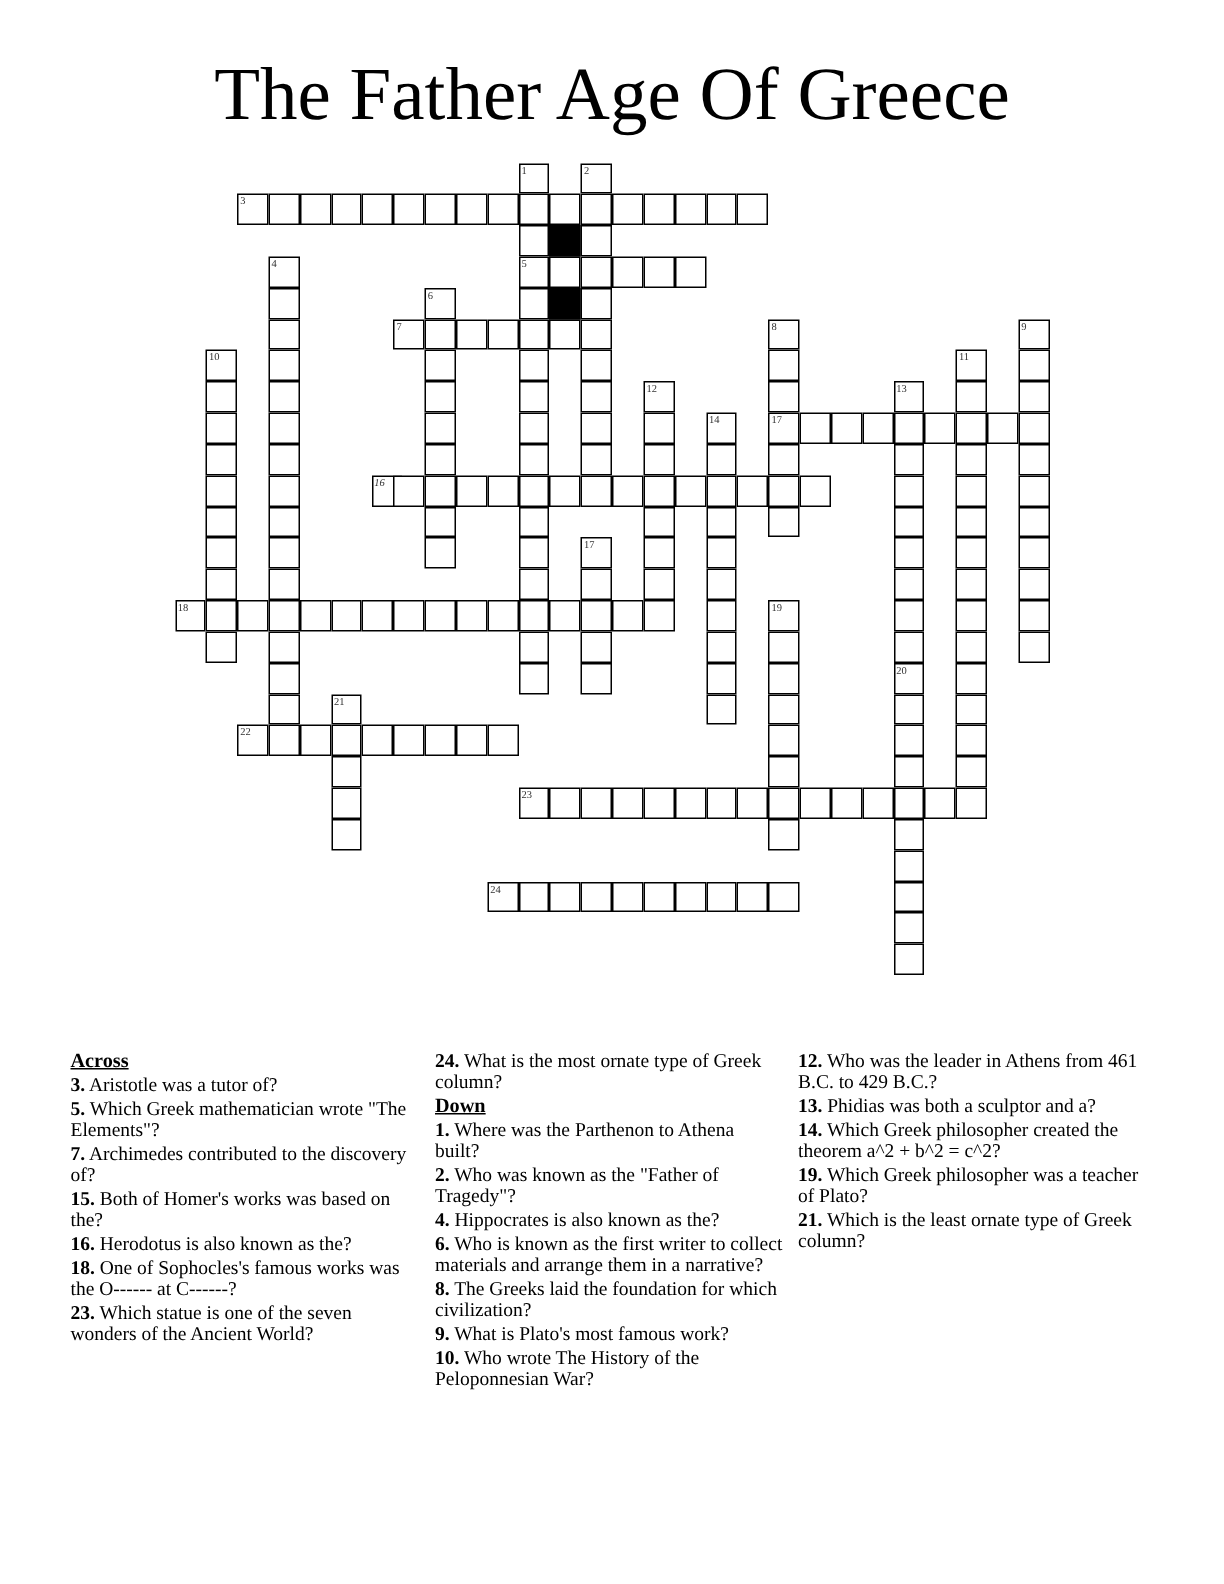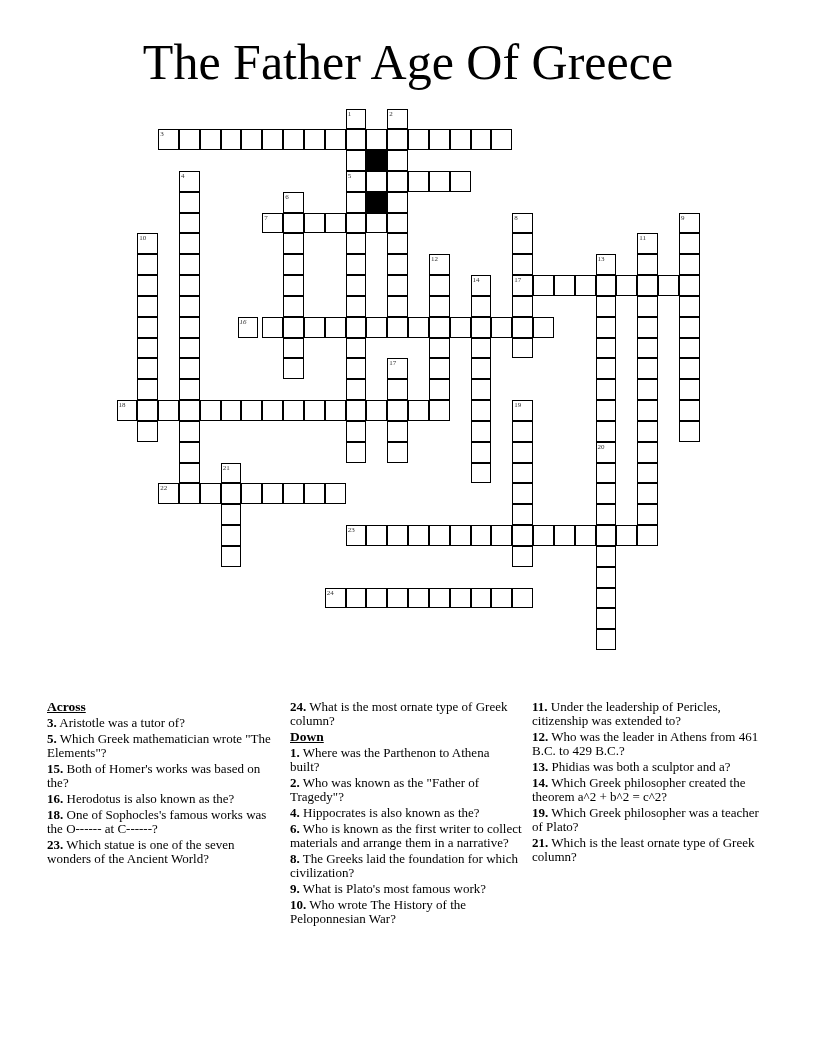--- a/index.html
+++ b/index.html
@@ -64,21 +64,21 @@
       <span class="num">17</span>
     </div>
     <div class="cell" style="left: 533.6px; top: 275.64px;"></div>
     <div class="cell" style="left: 554.43px; top: 275.64px;"></div>
     <div class="cell" style="left: 575.26px; top: 275.64px;"></div>
     <div class="cell" style="left: 596.09px; top: 275.64px;"></div>
     <div class="cell" style="left: 616.92px; top: 275.64px;"></div>
     <div class="cell" style="left: 637.75px; top: 275.64px;"></div>
     <div class="cell" style="left: 658.58px; top: 275.64px;"></div>
     <div class="cell" style="left: 679.41px; top: 275.64px;"></div>
-    <div class="cell" style="left: 238px; top: 317.3px; font-style: italic;">
+    <div class="cell" style="left: 248px; top: 317.3px; font-style: italic;">
       <span class="num">16</span>
     </div>
     <div class="cell" style="left: 262.81px; top: 317.3px;"></div>
     <div class="cell" style="left: 283.64px; top: 317.3px;"></div>
     <div class="cell" style="left: 304.47px; top: 317.3px;"></div>
     <div class="cell" style="left: 325.3px; top: 317.3px;"></div>
     <div class="cell" style="left: 346.13px; top: 317.3px;"></div>
     <div class="cell" style="left: 366.96px; top: 317.3px;"></div>
     <div class="cell" style="left: 387.79px; top: 317.3px;"></div>
     <div class="cell" style="left: 408.62px; top: 317.3px;"></div>
@@ -302,37 +302,37 @@
     <div class="cell" style="left: 221.15px; top: 546.43px;"></div>
     <div class="cell black" style="left: 366.96px; top: 150.66px;"></div>
     <div class="cell black" style="left: 366.96px; top: 192.32px;"></div>
   </div>
 
 <div class="clues">
   <div class="col c1">
     <div class="heading">Across</div>
     <div class="clue"><b>3.</b> <span>Aristotle was a tutor of?</span></div>
     <div class="clue"><b>5.</b> <span>Which Greek mathematician wrote "The Elements"?</span></div>
+    <div class="clue"><b>7.</b> <span>Archimedes contributed to the discovery of?</span></div>
     <div class="clue"><b>15.</b> <span>Both of Homer's works was based on the?</span></div>
     <div class="clue"><b>16.</b> <span>Herodotus is also known as the?</span></div>
     <div class="clue"><b>18.</b> <span>One of Sophocles's famous works was the O------ at C------?</span></div>
     <div class="clue"><b>23.</b> <span>Which statue is one of the seven wonders of the Ancient World?</span></div>
   </div>
   <div class="col c2">
     <div class="clue"><b>24.</b> <span>What is the most ornate type of Greek column?</span></div>
     <div class="heading">Down</div>
     <div class="clue"><b>1.</b> <span>Where was the Parthenon to Athena built?</span></div>
     <div class="clue"><b>2.</b> <span>Who was known as the "Father of Tragedy"?</span></div>
     <div class="clue"><b>4.</b> <span>Hippocrates is also known as the?</span></div>
     <div class="clue"><b>6.</b> <span>Who is known as the first writer to collect materials and arrange them in a narrative?</span></div>
     <div class="clue"><b>8.</b> <span>The Greeks laid the foundation for which civilization?</span></div>
     <div class="clue"><b>9.</b> <span>What is Plato's most famous work?</span></div>
     <div class="clue"><b>10.</b> <span>Who wrote The History of the Peloponnesian War?</span></div>
   </div>
   <div class="col c3">
-    <div class="clue"><b>11.</b> <span>Under the leadership of Pericles, citizenship was extended to?</span></div>
     <div class="clue"><b>12.</b> <span>Who was the leader in Athens from 461 B.C. to 429 B.C.?</span></div>
     <div class="clue"><b>13.</b> <span>Phidias was both a sculptor and a?</span></div>
     <div class="clue"><b>14.</b> <span>Which Greek philosopher created the theorem a^2 + b^2 = c^2?</span></div>
     <div class="clue"><b>19.</b> <span>Which Greek philosopher was a teacher of Plato?</span></div>
     <div class="clue"><b>21.</b> <span>Which is the least ornate type of Greek column?</span></div>
   </div>
 </div>
 
 </body></html>

